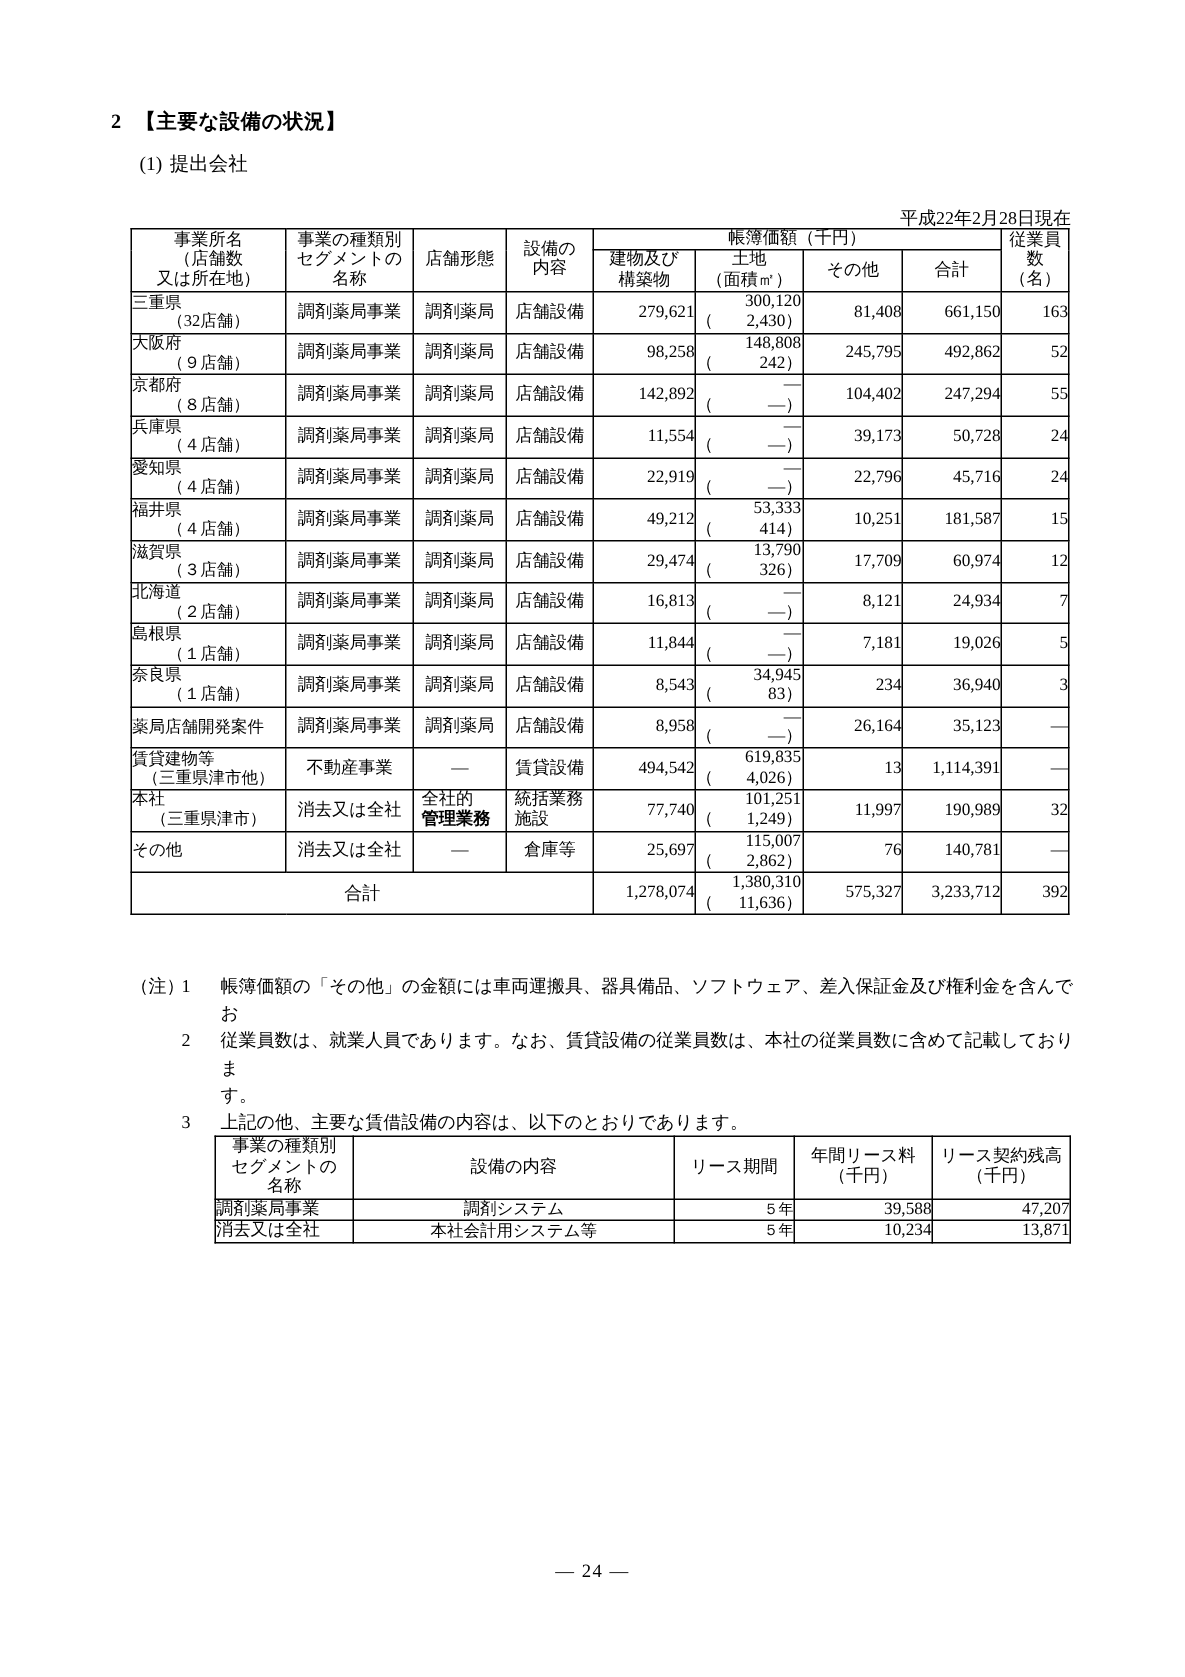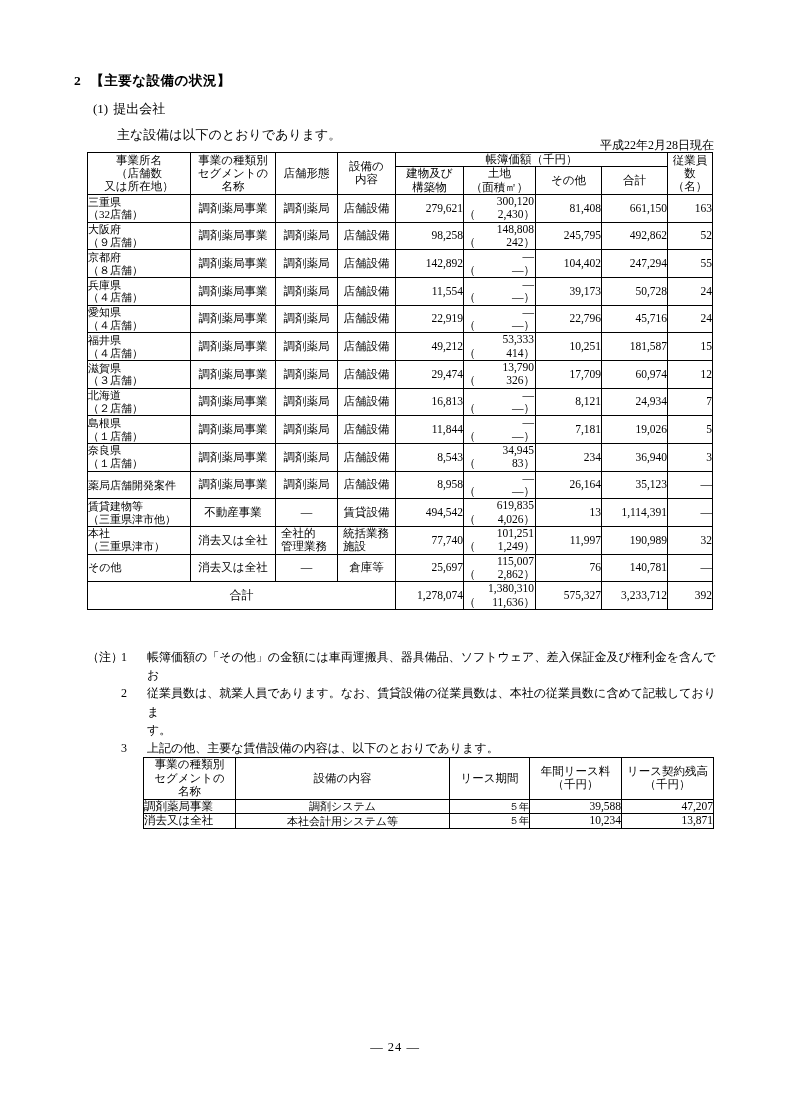--- a/index.html
+++ b/index.html
@@ -89,21 +89,21 @@
     font-size: 11.5px;
     line-height: 1.18;
   }
 
   .name-cell {
     padding: 3px 4px 3px 5px;
     font-size: 11px;
     line-height: 1.2;
     text-align: left;
   }
-  .name-cell .l2 { display: block; }
+  .name-cell .l2 { display: block; text-align: center; }
 
   .seg-cell, .form-cell, .fac-cell {
     text-align: center;
     font-size: 11.5px;
     padding: 3px 2px;
     line-height: 1.2;
   }
   .fac-cell.two-line { text-align: left; padding-left: 5px; }
 
   .num-cell {
@@ -234,21 +234,20 @@
 <div class="page">
 
   <div class="h-section">
     <span class="num">2</span><span>【主要な設備の状況】</span>
   </div>
 
   <div class="h-sub">
     <span class="num">(1)</span><span>提出会社</span>
   </div>
 
-  <div class="h-lead">主な設備は以下のとおりであります。</div>
 
   <div class="asof">平成22年2月28日現在</div>
 
   <div class="tbl-wrap-main">
     <table class="doc">
       <colgroup>
         <col style="width:103px">
         <col style="width:85px">
         <col style="width:62px">
         <col style="width:58px">
@@ -460,21 +459,21 @@
               <span class="lv">619,835</span>
               <span class="la"><span class="paren-l">（</span><span>4,026</span><span class="paren-r">）</span></span>
             </td>
             <td class="num-cell">13</td>
             <td class="num-cell">1,114,391</td>
             <td class="num-cell">—</td>
           </tr>
           <tr>
             <td class="name-cell"><span>本社</span><span class="l2">（三重県津市）</span></td>
             <td class="seg-cell">消去又は全社</td>
-            <td class="form-cell" style="text-align: left; padding-left: 5px;"><span>全社的</span><span style="display: block;">管理業務</span></td>
+            <td class="form-cell" style="text-align: left; padding-left: 5px;"><span>全社的</span><span style="display: block; font-weight: bold;">管理業務</span></td>
             <td class="fac-cell two-line"><span>統括業務</span><span style="display: block;">施設</span></td>
             <td class="num-cell">77,740</td>
             <td class="land-cell">
               <span class="lv">101,251</span>
               <span class="la"><span class="paren-l">（</span><span>1,249</span><span class="paren-r">）</span></span>
             </td>
             <td class="num-cell">11,997</td>
             <td class="num-cell">190,989</td>
             <td class="num-cell">32</td>
           </tr>

